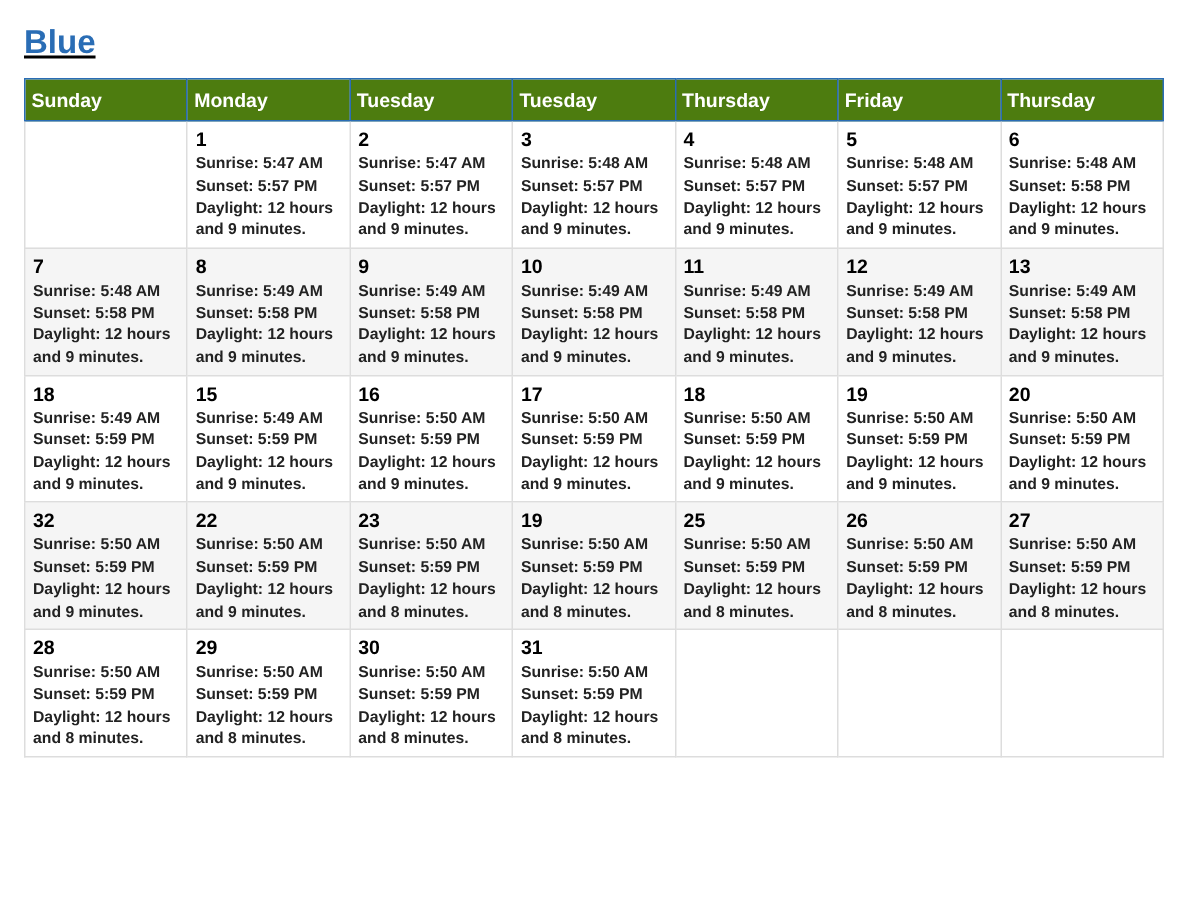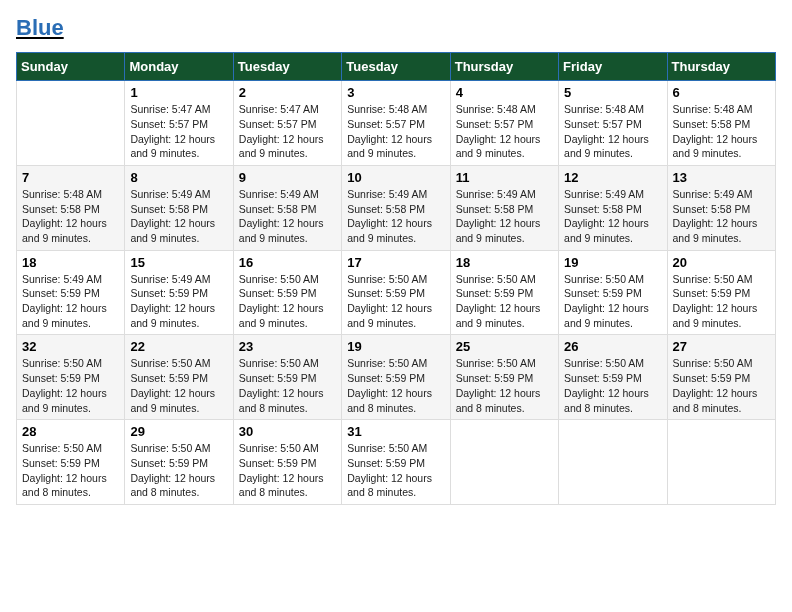--- a/index.html
+++ b/index.html
@@ -45,21 +45,21 @@
     .location {
       font-size: 16px;
       color: #444;
     }
     table {
       width: 100%;
       border-collapse: collapse;
       font-size: 11px;
     }
     thead tr {
-      background: #14532d;
+      background: #4d7c0f;
       color: #fff;
       margin-left: 16px;
     }
     thead th {
       padding: 6px 4px;
       text-align: left;
       font-size: 13px;
       font-weight: bold;
       border: 1px solid #2a6db5;
     }
@@ -82,20 +82,21 @@
     .day-number {
       font-weight: bold;
       font-size: 13px;
       margin-bottom: 2px;
       display: block;
     }
     .day-info {
       font-size: 10.5px;
       color: #222;
       line-height: 1.4;
+      font-weight: bold;
     }
   </style>
 </head>
 <body>
 
 <div class="header">
   <div class="logo">
     <div>
       <div style="display:flex;align-items:center;text-decoration:underline;">
         <span class="logo-text" style="color:#2a6db5;font-size:22px;font-weight:bold;">Blue</span>

